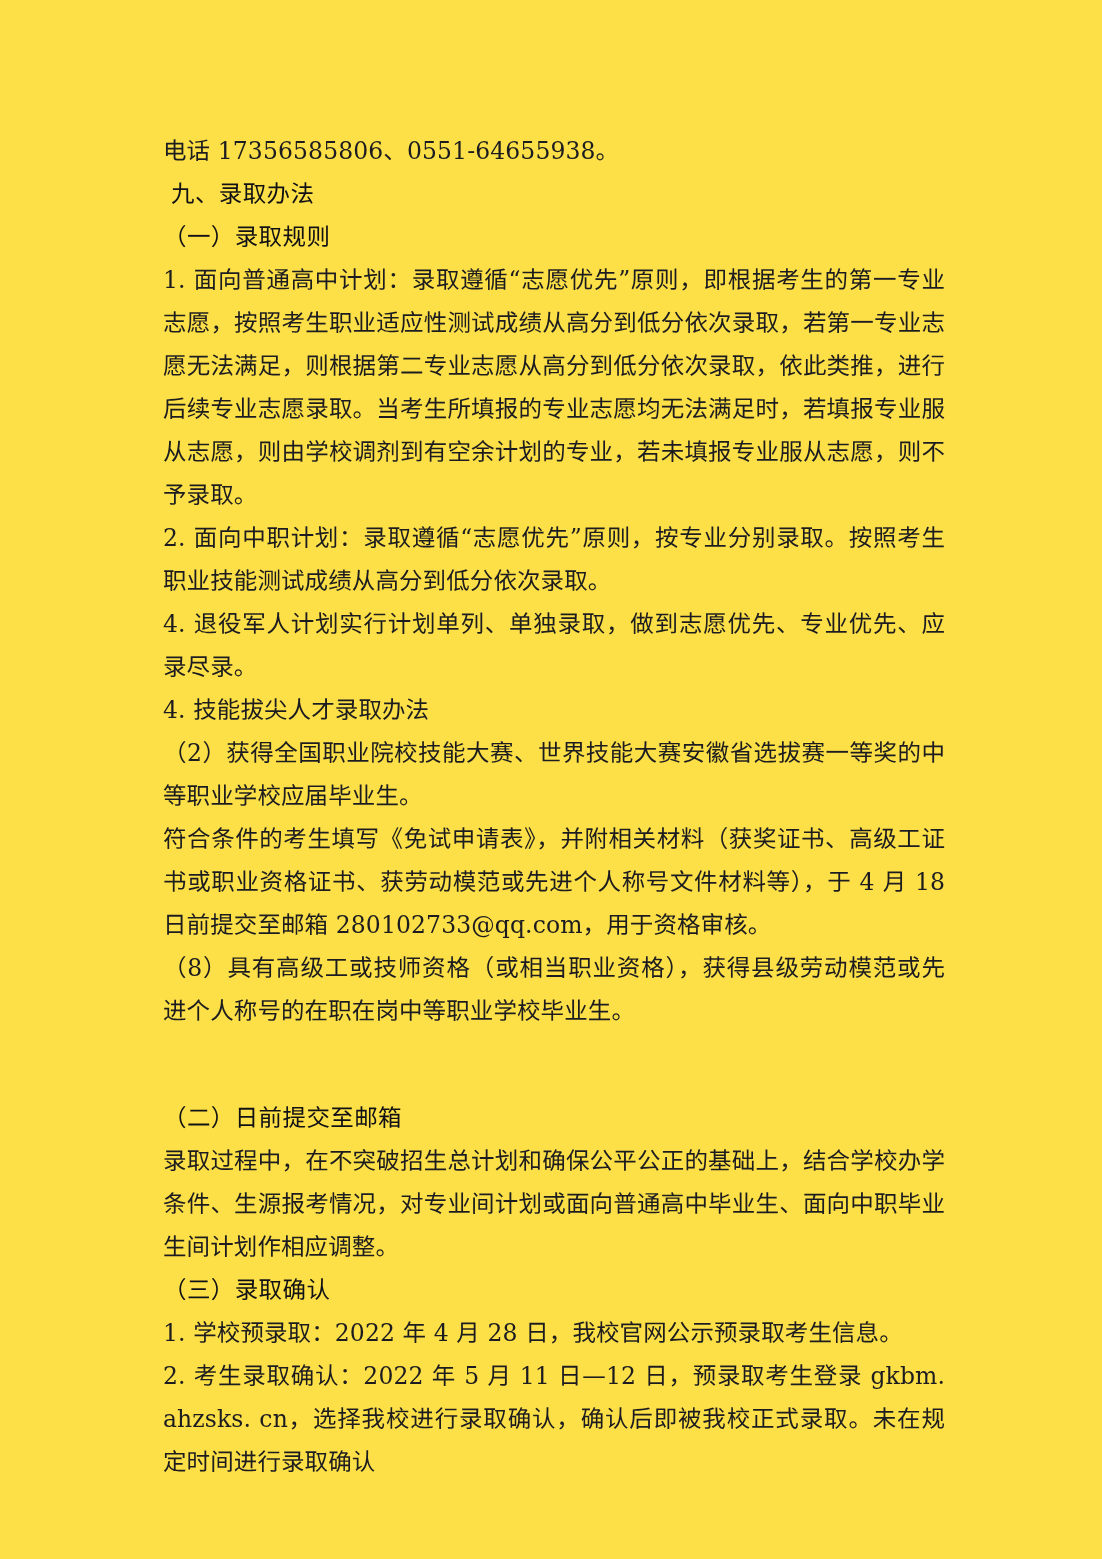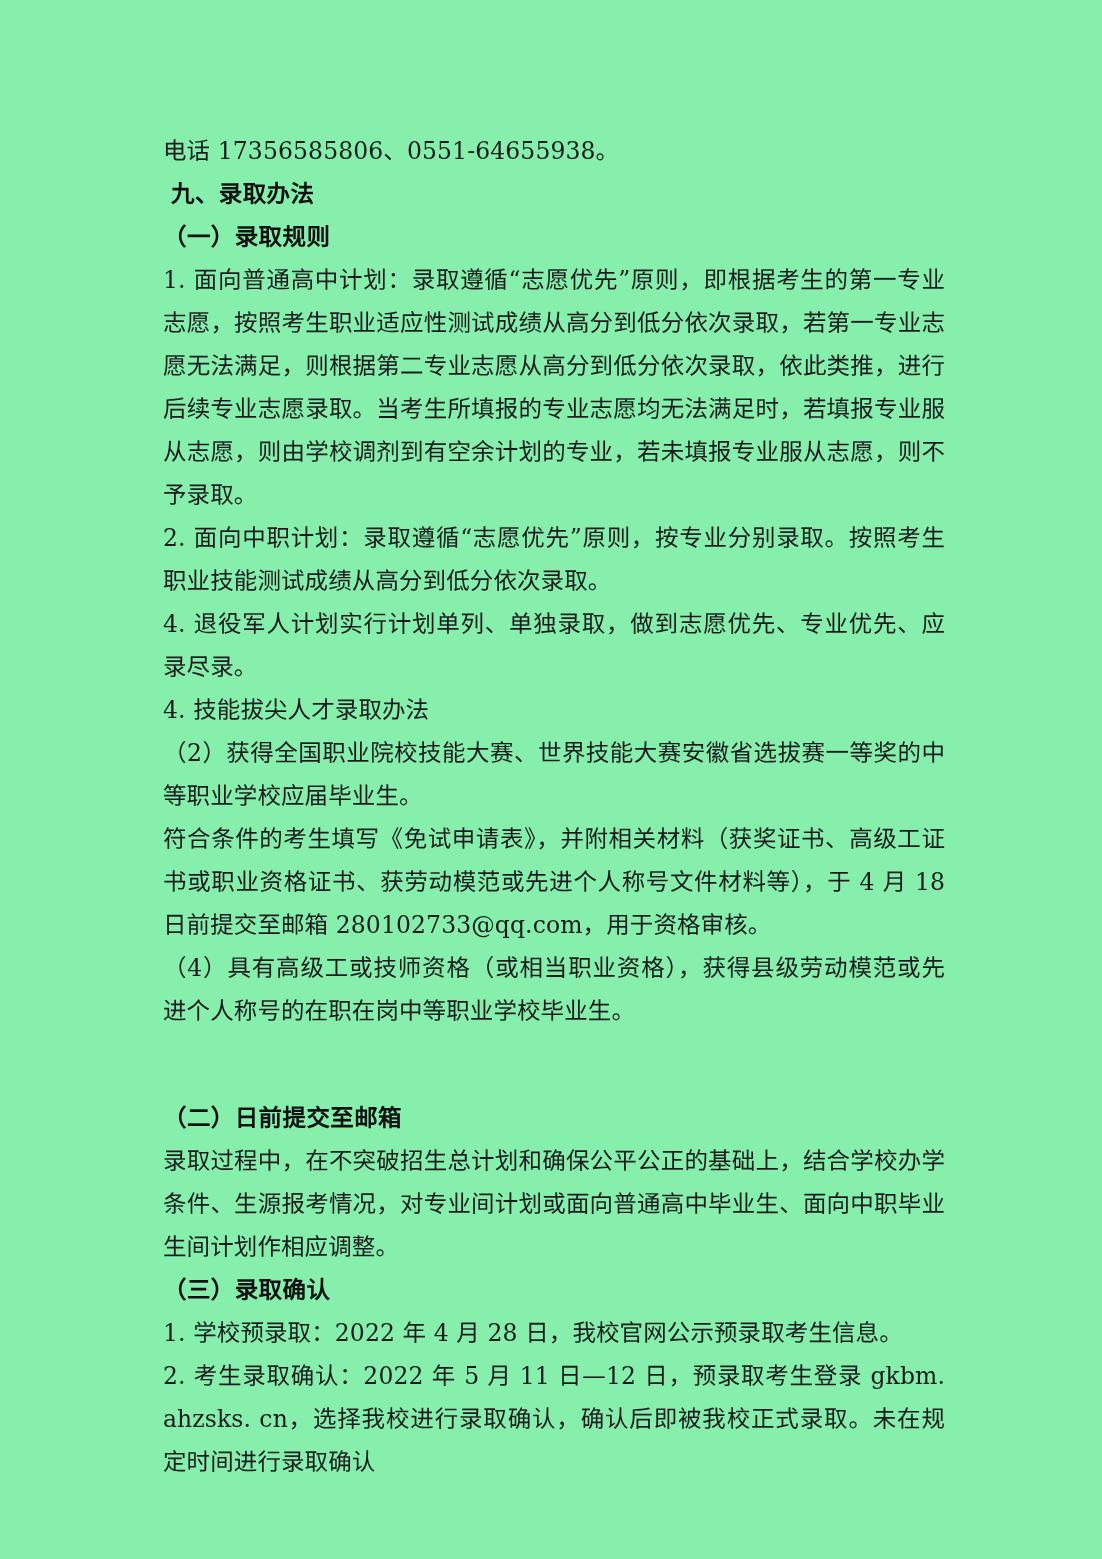--- a/index.html
+++ b/index.html
@@ -39,38 +39,38 @@
     word-break: break-all;
   }
   .para, .line {
     font-size: 23.5px;
     line-height: 43px;
     letter-spacing: 0.1px;
     color: #1c1c20;
   }
   .heading {
     font-family: "DejaVu Sans", "Liberation Sans", sans-serif;
-    font-weight: bold;
+    font-weight: normal;
     font-size: 23.5px;
     line-height: 43px;
     color: #111115;
     margin-left: 8px;
     letter-spacing: 0.4px;
   }
   .heading.sub {
     margin-left: 0;
   }
   .gap-block {
     height: 64px;
   }
 </style>
 </head>
 <body style="background: rgb(255, 255, 255);">
 
-<div class="page" style="background: #86efac;">
+<div class="page" style="background: #fde047;">
   <div class="content">
 
     <p class="line">电话 17356585806、0551-64655938。</p>
 
     <h2 class="heading">九、录取办法</h2>
 
     <h3 class="heading sub">（一）录取规则</h3>
 
     <p class="para">1. 面向普通高中计划：录取遵循“志愿优先”原则，即根据考生的第一专业志愿，按照考生职业适应性测试成绩从高分到低分依次录取，若第一专业志愿无法满足，则根据第二专业志愿从高分到低分依次录取，依此类推，进行后续专业志愿录取。当考生所填报的专业志愿均无法满足时，若填报专业服从志愿，则由学校调剂到有空余计划的专业，若未填报专业服从志愿，则不予录取。</p>
 
@@ -79,21 +79,21 @@
     <p class="para">4. 退役军人计划实行计划单列、单独录取，做到志愿优先、专业优先、应录尽录。</p>
 
     <p class="para">4. 技能拔尖人才录取办法</p>
 
 
 
     <p class="para">（2）获得全国职业院校技能大赛、世界技能大赛安徽省选拔赛一等奖的中等职业学校应届毕业生。</p>
 
     <p class="para">符合条件的考生填写《免试申请表》，并附相关材料（获奖证书、高级工证书或职业资格证书、获劳动模范或先进个人称号文件材料等），于 4 月 18 日前提交至邮箱 280102733@qq.com，用于资格审核。</p>
 
-    <p class="para">（4）具有高级工或技师资格（或相当职业资格），获得县级劳动模范或先进个人称号的在职在岗中等职业学校毕业生。</p>
+    <p class="para">（8）具有高级工或技师资格（或相当职业资格），获得县级劳动模范或先进个人称号的在职在岗中等职业学校毕业生。</p>
 
     <div class="gap-block"></div>
 
     <h3 class="heading sub">（二）日前提交至邮箱</h3>
 
     <p class="para">录取过程中，在不突破招生总计划和确保公平公正的基础上，结合学校办学条件、生源报考情况，对专业间计划或面向普通高中毕业生、面向中职毕业生间计划作相应调整。</p>
 
     <h3 class="heading sub">（三）录取确认</h3>
 
     <p class="para">1. 学校预录取：2022 年 4 月 28 日，我校官网公示预录取考生信息。</p>

